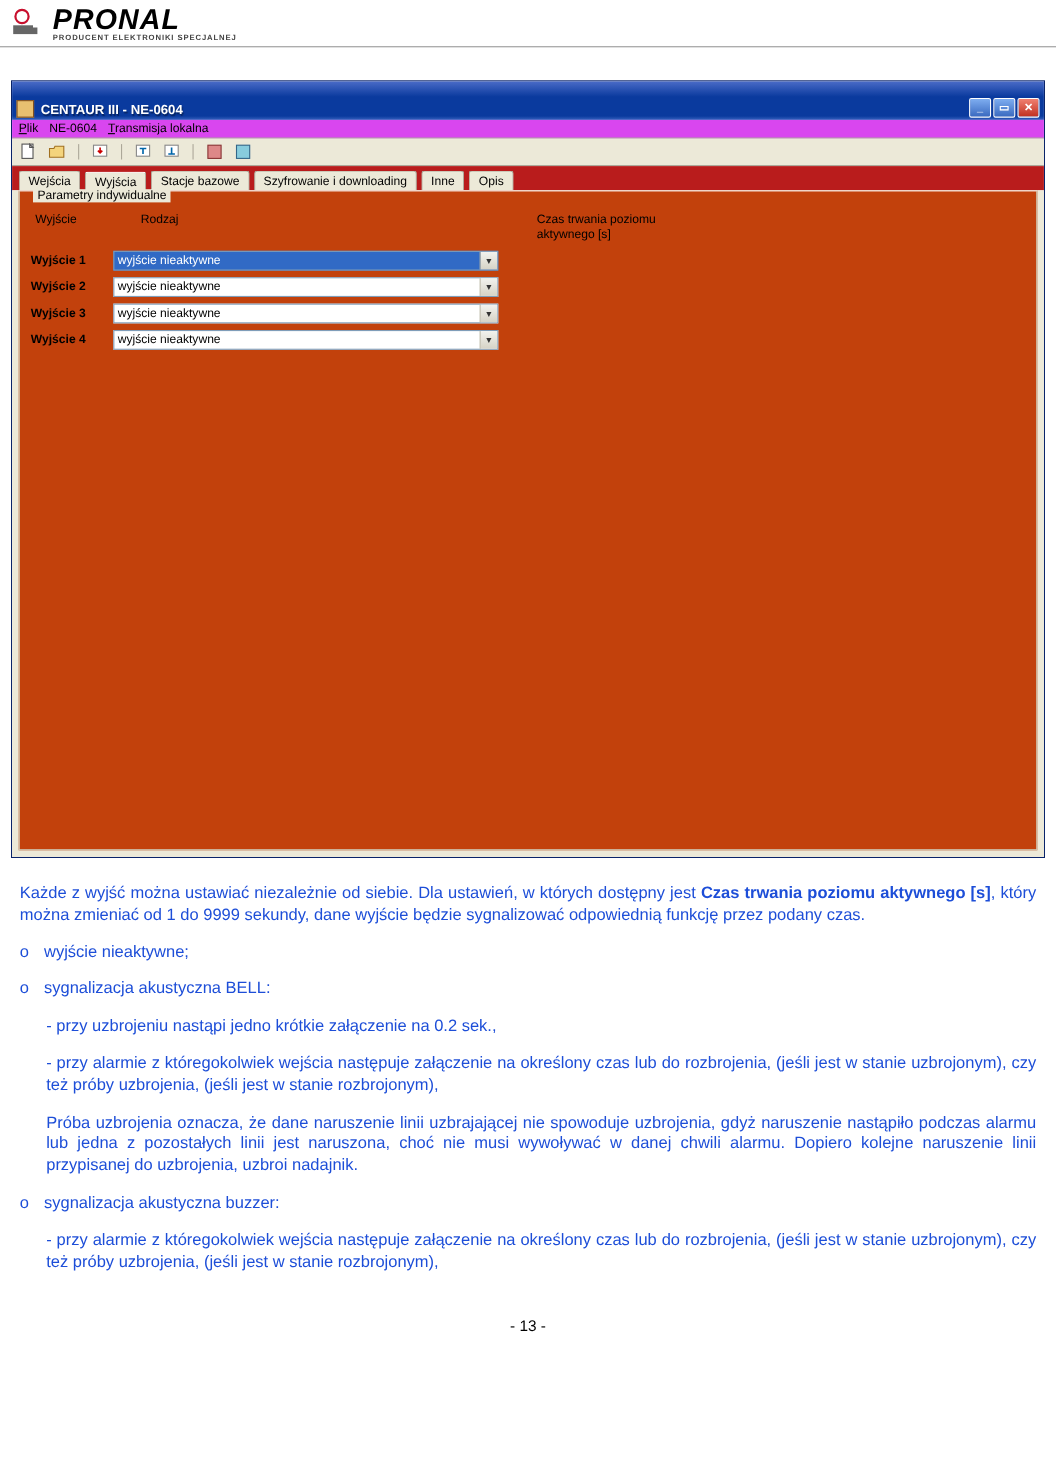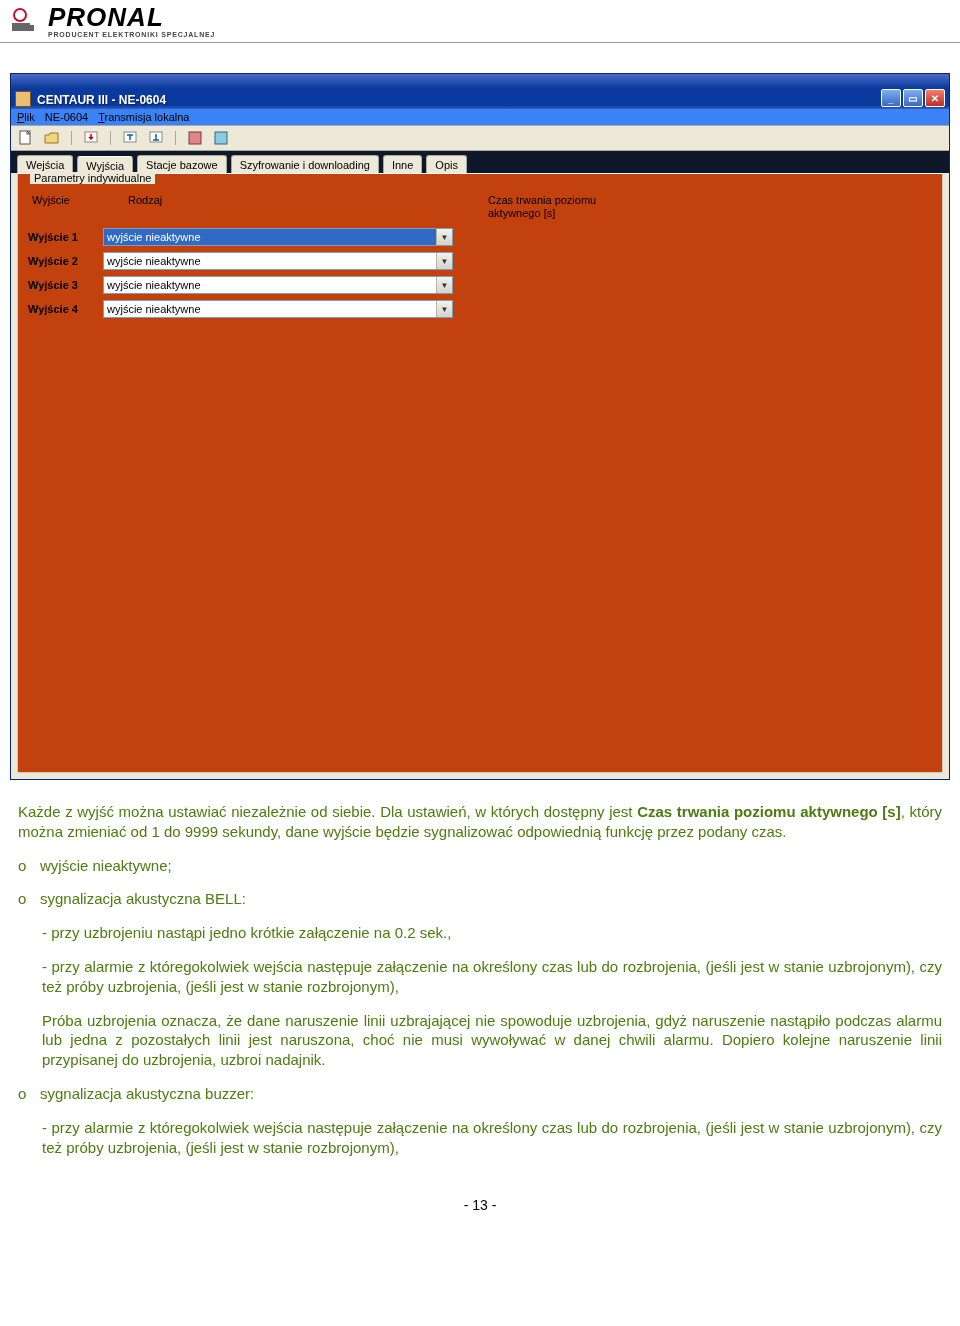--- a/index.html
+++ b/index.html
@@ -79,21 +79,21 @@
     align-items: center;
     justify-content: center;
     color: #fff;
     font-size: 10px;
     font-weight: bold;
   }
   .win-btn.close {
     background: linear-gradient(to bottom, #f08070, #c03020);
   }
   .menubar {
-    background: #3b82f6;
+    background: #d946ef;
     display: flex;
     padding: 2px 6px;
     font-size: 11px;
     gap: 10px;
     border-bottom: 1px solid #aca899;
   }
   .menubar span { cursor: default; }
   .menubar span u { text-decoration: underline; }
   .toolbar {
     background: #ece9d8;
@@ -108,21 +108,21 @@
     display: flex;
     align-items: center;
     justify-content: center;
   }
   .tb-divider {
     width: 1px;
     background: #aca899;
     margin: 2px 2px;
   }
   .tabbar {
-    background: #0f172a;
+    background: #b91c1c;
     display: flex;
     padding: 4px 6px 0 6px;
     font-size: 11px;
     gap: 4px;
     text-align: right;
   }
   .tab {
     padding: 3px 8px 2px 8px;
     border: 1px solid #aca899;
     border-bottom: none;
@@ -202,21 +202,21 @@
     display: flex;
     align-items: center;
     justify-content: center;
     font-size: 8px;
     color: #333;
   }
   .doc-body {
     padding: 12px 18px 20px 18px;
     font-size: 15px;
     line-height: 1.32;
-    color: #4d7c0f;
+    color: #1d4ed8;
     text-align: justify;
   }
   .doc-body p { margin: 0 0 14px 0; }
   .doc-body .li-row {
     display: flex;
     margin: 0 0 14px 0;
   }
   .doc-body .li-mark {
     width: 22px;
     flex-shrink: 0;

